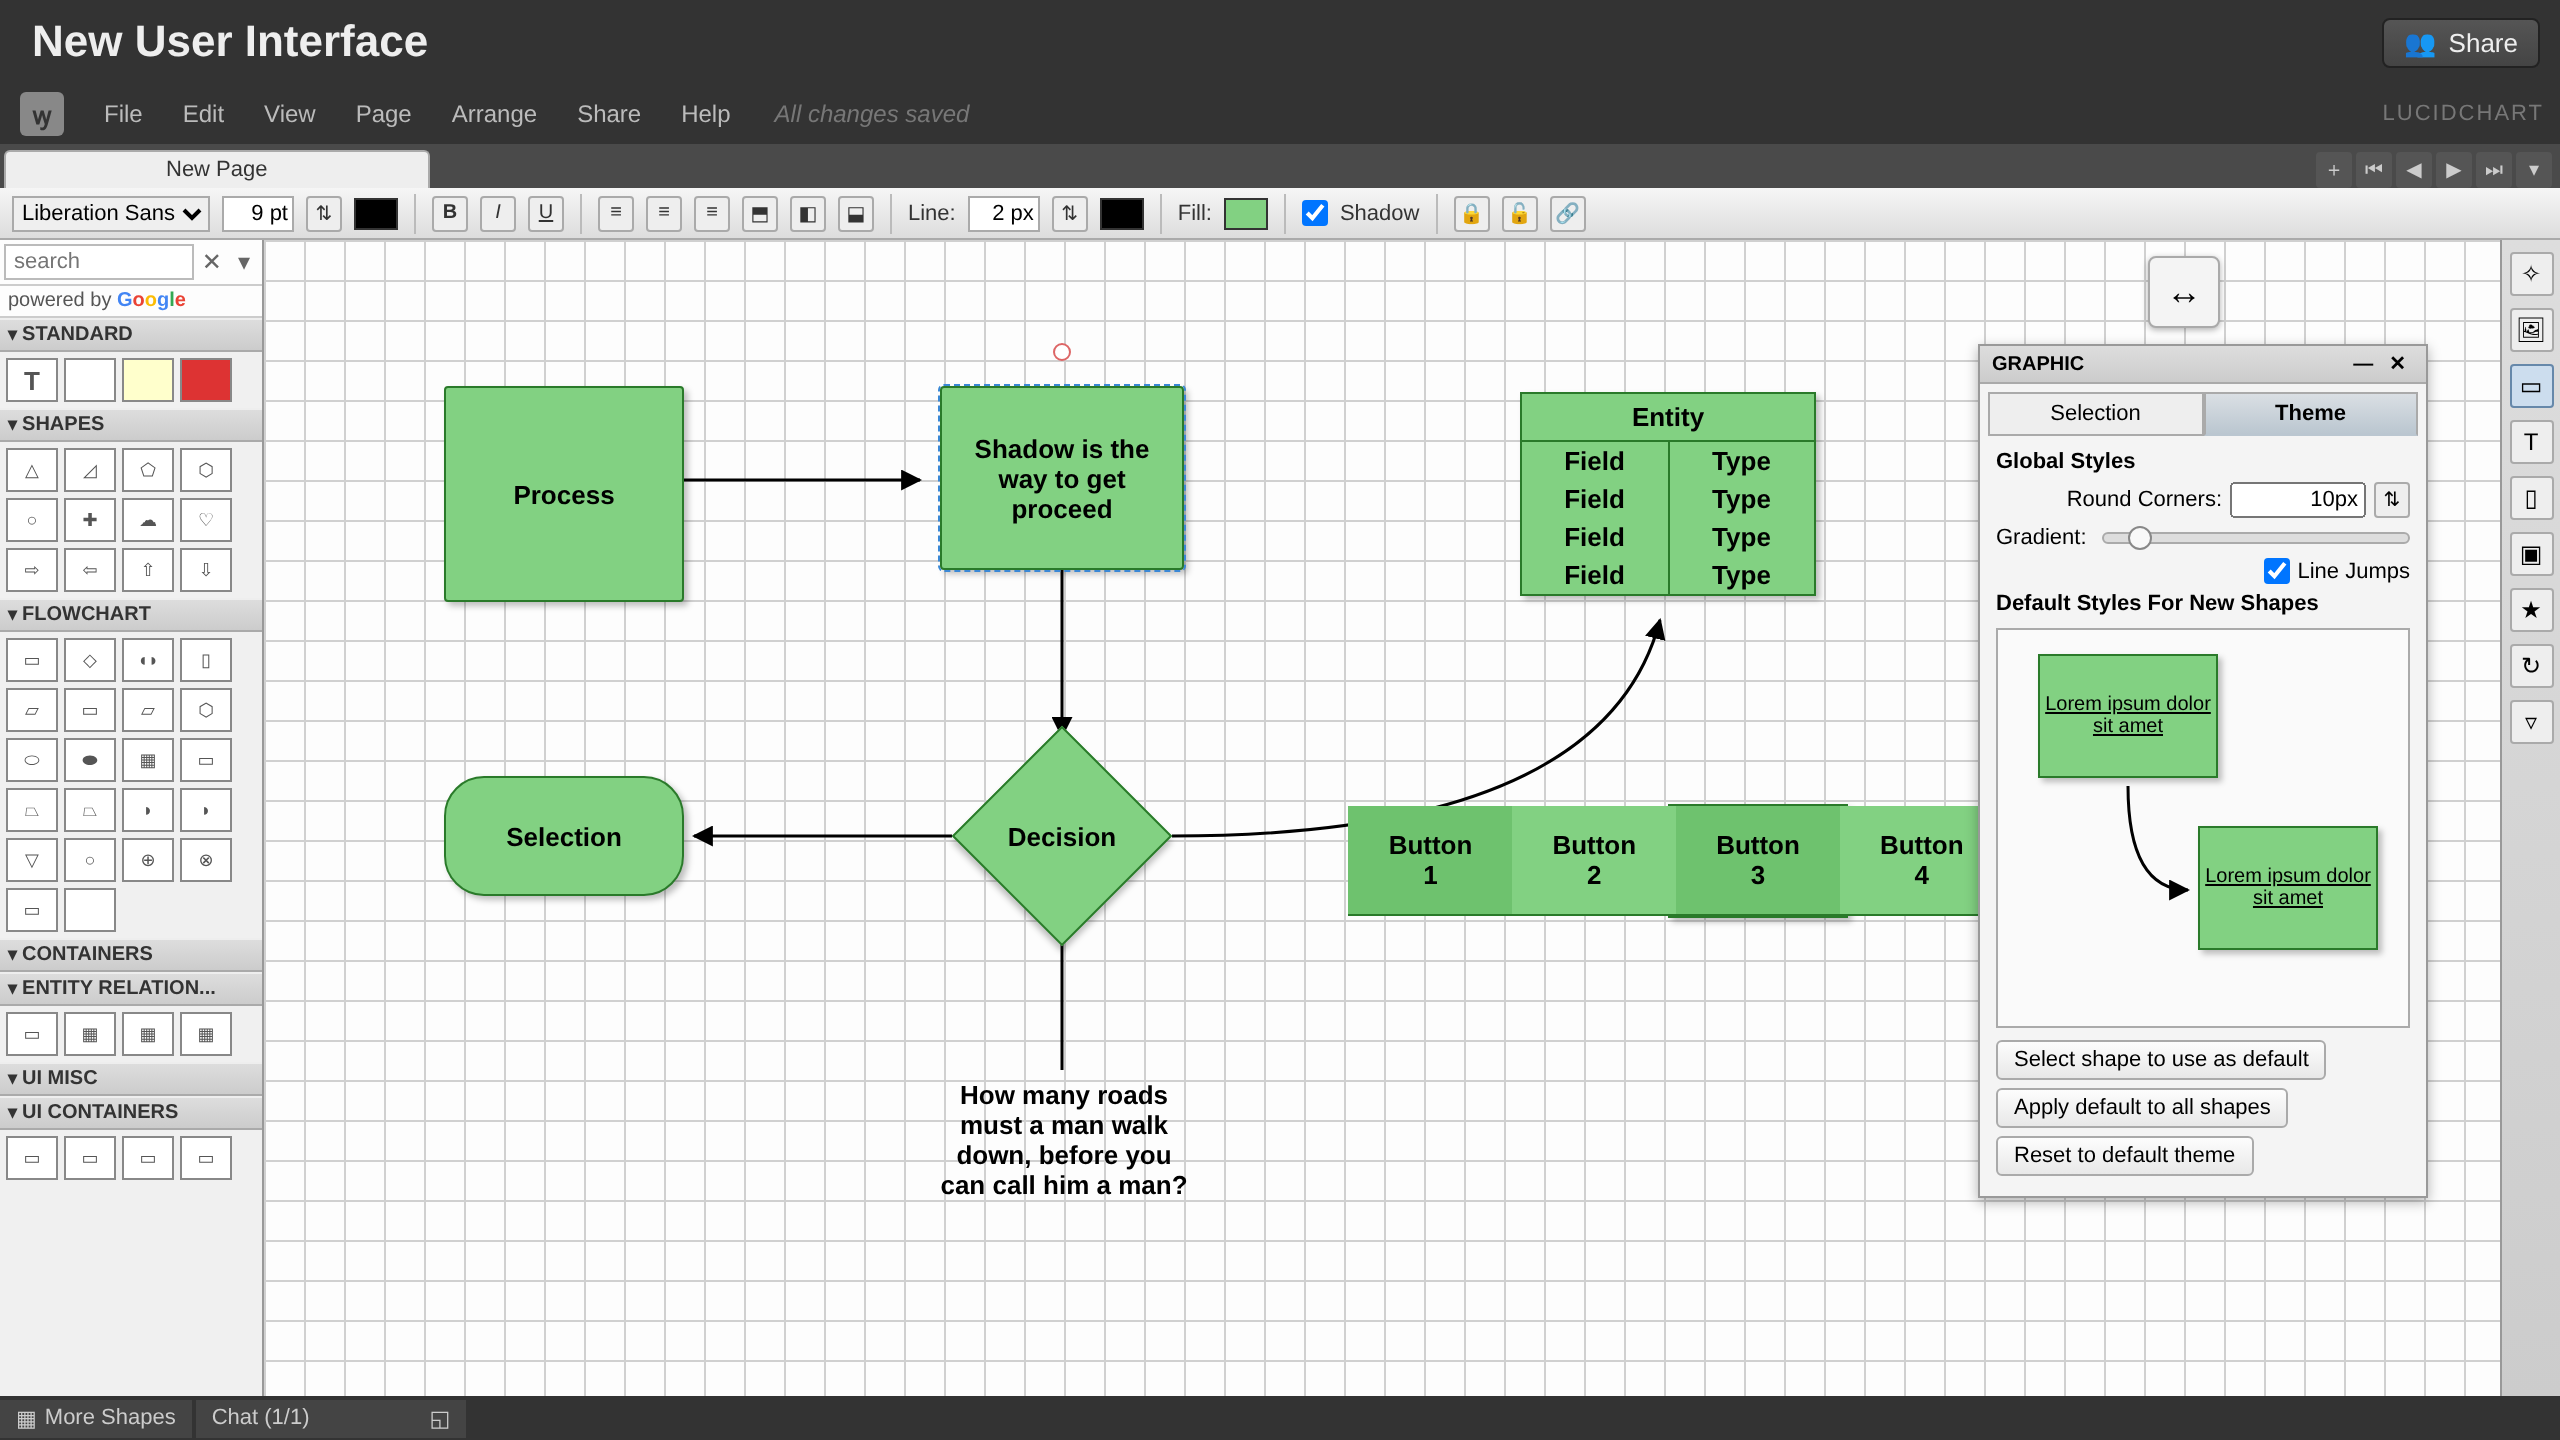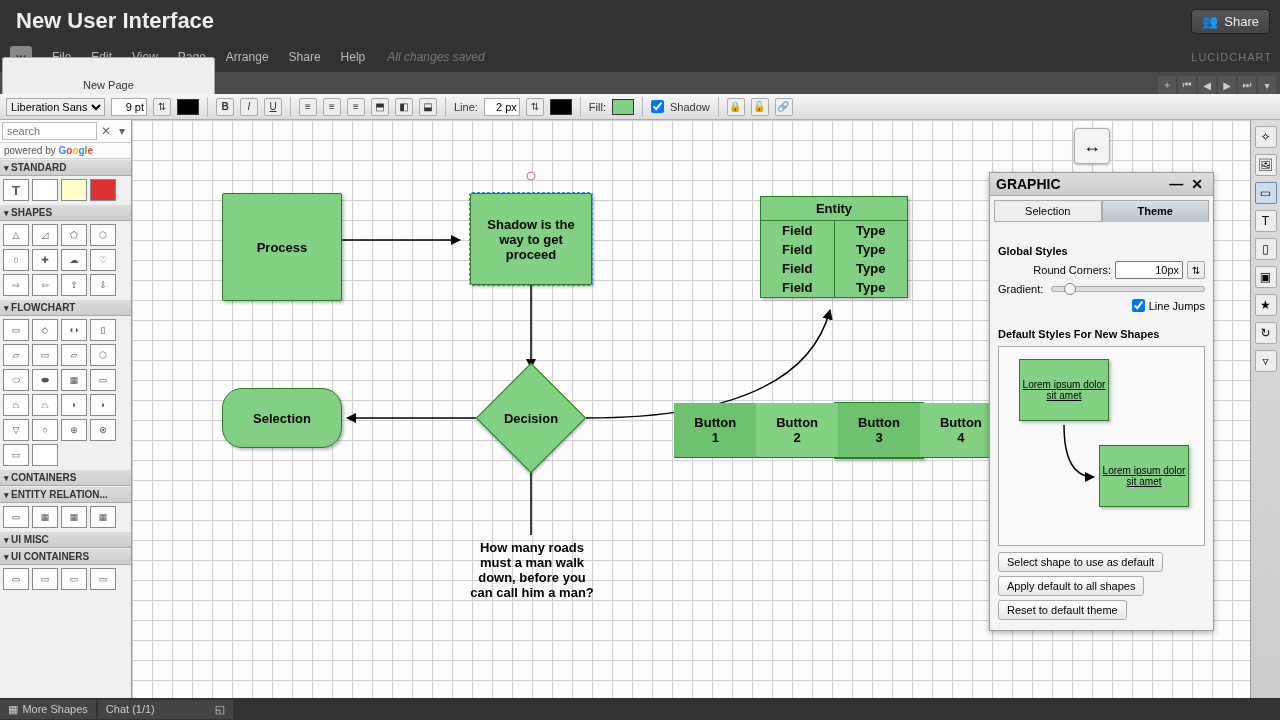--- a/index.html
+++ b/index.html
@@ -7,21 +7,21 @@
 .topbar { height: 42px; background: #333; color: #fff; display: flex; align-items: center; padding: 0 10px; }
 .topbar .title { font-size: 22px; font-weight: 600; color: #eee; padding-left: 6px; }
 .topbar .spacer { flex: 1; }
 .share-btn { background: linear-gradient(#555,#444); border: 1px solid #222; border-radius: 4px; color: #eee; padding: 4px 10px; display: flex; align-items: center; gap: 6px; font-size: 13px; }
 .menubar { height: 30px; background: #333; display: flex; align-items: center; padding-left: 10px; gap: 4px; color: #bbb; }
 .menubar .logo { width: 22px; height: 22px; background: #888; border-radius: 3px; margin-right: 8px; display:flex;align-items:center;justify-content:center;color:#333;font-weight:bold;}
 .menubar .mi { padding: 4px 8px; cursor: default; }
 .menubar .saved { margin-left: 10px; color: #777; font-style: italic; }
 .menubar .brand { margin-left: auto; margin-right: 8px; color: #777; letter-spacing: 1px; font-size: 11px; }
 .tabbar { height: 22px; background: #4a4a4a; display: flex; align-items: flex-end; padding-left: 2px; }
-.tabbar .tab { background: #eee; color: #333; font-size: 11px; padding: 21px 80px 3px 80px; border-radius: 3px 3px 0 0; border: 1px solid #aaa; border-bottom: none; }
+.tabbar .tab { background: #eee; color: #333; font-size: 11px; padding: 3px 80px 3px 80px; border-radius: 3px 3px 0 0; border: 1px solid #aaa; border-bottom: none; }
 .tabbar .tabspacer { flex: 1; }
 .tabbar .navicons { display: flex; gap: 2px; padding-right: 4px; }
 .tabbar .navicons span { width: 18px; height: 18px; background: #555; border-radius: 2px; color: #ccc; font-size: 10px; display: flex; align-items: center; justify-content: center; }
 .toolbar { height: 26px; background: linear-gradient(#f6f6f6,#ddd); border-bottom: 1px solid #aaa; display: flex; align-items: center; gap: 6px; padding: 0 6px; font-size: 11px; color: #333; }
 .toolbar .sep { width: 1px; height: 20px; background: #bbb; margin: 0 2px; }
 .toolbar select, .toolbar input.num { font-size: 11px; border: 1px solid #aaa; height: 18px; }
 .toolbar input.num { width: 36px; text-align: right; padding-right: 2px; }
 .tb-btn { width: 18px; height: 18px; border: 1px solid #aaa; background: #eee; border-radius: 2px; display:flex;align-items:center;justify-content:center;font-size:10px;}
 .swatch { width: 22px; height: 16px; border: 1px solid #333; display:inline-block;}
 .main { display: flex; height: calc(100% - 42px - 30px - 22px - 26px - 22px); }
@@ -61,27 +61,27 @@
 .btnbox .brow { border-bottom:1px solid #2a7a2a; padding:12px 20px; text-align:center; background:#82D182;}
 .btnbox .brow:last-child { border-bottom:none;}
 .btnbox .brow:nth-child(odd){ background:#6ec26e;}
 .qtext { position:absolute; font-weight:bold; font-size:13px; text-align:center; width:130px;}
 
 .rightrail { width: 30px; background: linear-gradient(#ddd,#ccc); border-left: 1px solid #999; display: flex; flex-direction: column; align-items: center; padding-top: 6px; gap: 6px; }
 .rightrail .ri { width: 22px; height: 22px; border: 1px solid #aaa; border-radius: 2px; background: #eee; display:flex;align-items:center;justify-content:center; font-size:12px;}
 .rightrail .ri.active { background: #cde; border-color:#68a;}
 
 .graphic-panel { position: absolute; right: 36px; top: 0; width: 225px; background: #f4f4f4; border: 1px solid #999; box-shadow: 0 2px 6px rgba(0,0,0,0.3); font-size: 11px; }
-.graphic-panel .ghead { background: linear-gradient(#ddd,#ccc); padding: 3px 6px; font-size: 14px; font-weight: bold; display:flex; align-items:center; border-bottom:1px solid #aaa;}
+.graphic-panel .ghead { background: linear-gradient(#ddd,#ccc); padding: 3px 6px; font-size: 10px; font-weight: bold; display:flex; align-items:center; border-bottom:1px solid #aaa;}
 .graphic-panel .ghead .spacer { flex:1;}
 .graphic-panel .tabs { display:flex; padding:4px 4px 1px 4px;}
 .graphic-panel .tabs div { flex:1; text-align:center; padding:4px; border:1px solid #aaa; background:#eee; font-size:11px; }
 .graphic-panel .tabs div.active { background: linear-gradient(#dadfe4,#bac6d0); border-bottom:1px solid #bac6d0; font-weight:bold;}
 .graphic-panel .body { padding: 6px 8px; }
-.graphic-panel .section-title { font-weight:bold; margin:16px 0 4px; }
+.graphic-panel .section-title { font-weight:bold; margin:0 0 4px; }
 .graphic-panel .row { display:flex; align-items:center; gap:4px; margin:4px 0; justify-content:flex-end;}
 .graphic-panel input.small { width: 68px; font-size:11px; text-align:right; padding:1px 2px;}
 .graphic-panel .slider { flex:1; height:6px; background:#ddd; border:1px solid #aaa; border-radius:3px; position:relative; margin-left:4px;}
 .graphic-panel .slider .thumb{ position:absolute; left:12px; top:-4px; width:12px;height:12px;border-radius:50%;background:#f8f8f8;border:1px solid #888;}
 .graphic-panel .preview { border:1px solid #aaa; background:#fafafa; height:200px; margin:6px 0; position:relative;}
 .graphic-panel .preview .pn { position:absolute; background:#82D182; border:1px solid #2a7a2a; font-size:10px; text-align:center; display:flex;align-items:center;justify-content:center; padding:2px; text-decoration:underline; box-shadow:2px 2px 3px rgba(0,0,0,0.25);}
 .graphic-panel button.pb { display:block; margin:4px 0; padding:3px 8px; font-size:11px; background:linear-gradient(#fdfdfd,#e8e8e8); border:1px solid #aaa; border-radius:3px;}
 
 .bottombar { height: 22px; background: #333; color: #ccc; display: flex; align-items: center; font-size: 11px; }
 .bottombar .mb { background: #444; padding: 3px 8px; margin-right: 2px; display:flex;align-items:center;gap:4px;}

